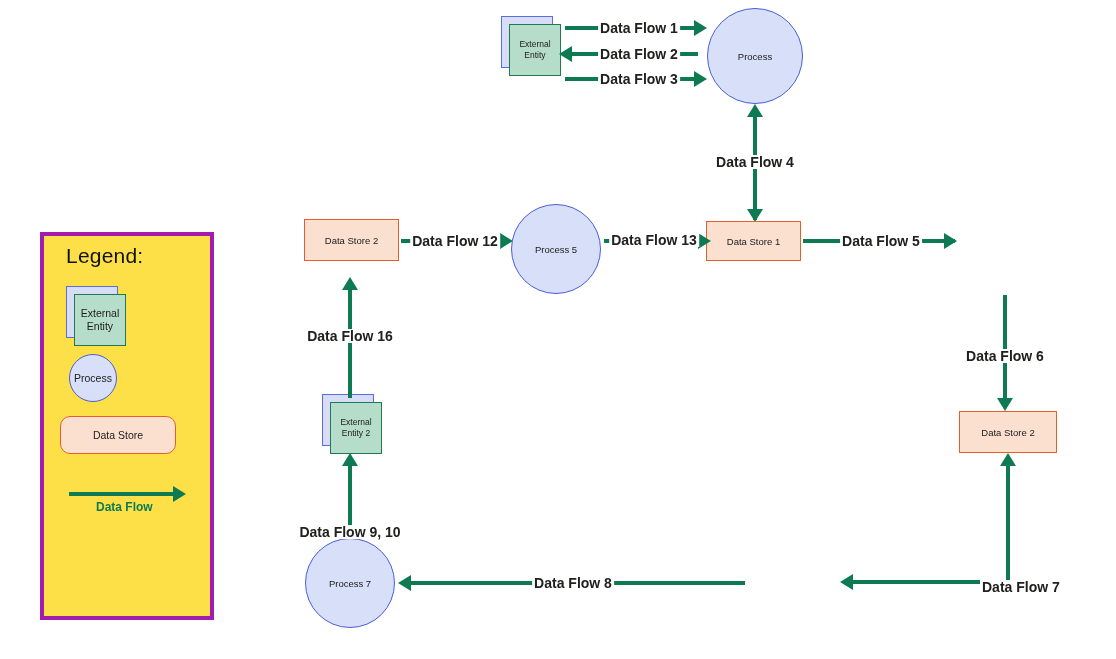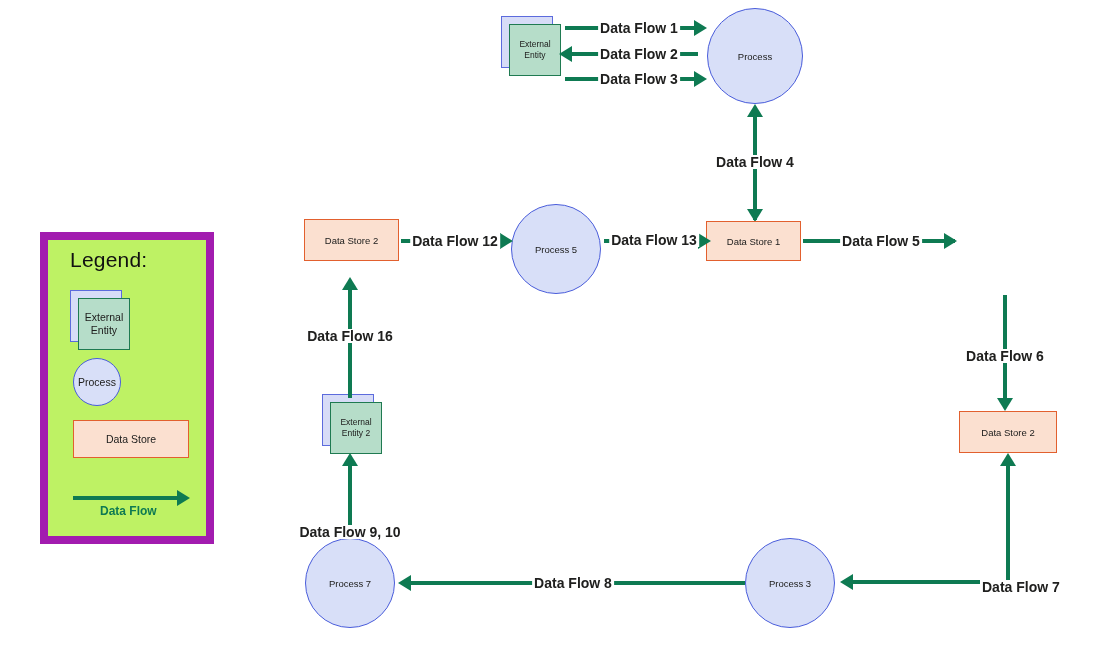--- a/index.html
+++ b/index.html
@@ -18,23 +18,23 @@
     background: #ffffff;
     overflow: hidden;
   }
 
   
   .legend-box {
     position: absolute;
     left: 40px;
     top: 232px;
     width: 174px;
-    height: 312px;
-    border: 8px solid #a21caf;
-    background: #bef264;
+    height: 388px;
+    border: 4px solid #a21caf;
+    background: #fde047;
     box-sizing: border-box;
   }
   .legend-title {
     position: absolute;
     left: 22px;
     top: 8px;
     font-size: 21px;
     font-weight: 400;
     color: #111111;
     letter-spacing: 0.2px;
@@ -176,21 +176,21 @@
       <div class="back-sheet"></div>
       <div class="front-sheet t-md">
         <span><span>External</span><br><span>Entity</span></span>
       </div>
     </div>
 
     <div class="process t-md" style="left:25px; top:118px; width:48px; height:48px;">
       <span>Process</span>
     </div>
 
-    <div class="datastore t-md" style="left:25px; top:180px; width:116px; height:38px;">
+    <div class="datastore t-md" style="left:16px; top:180px; width:116px; height:38px;border-radius:10px;">
       <span>Data Store</span>
     </div>
 
     <div class="flow-h" style="left:25px; top:256px; width:106px;"></div>
     <div class="arrow arrow-right" style="left:129px; top:250px;"></div>
     <div class="legend-flow-label" style="left:52px; top:264px;">Data Flow</div>
   </div>
 
   <div class="ext-entity" style="left:501px; top:16px; width:52px; height:52px;">
     <div class="back-sheet"></div>
@@ -252,23 +252,20 @@
   <div class="datastore t-sm" style="left:959px; top:411px; width:98px; height:42px;">
     <span>Data Store 2</span>
   </div>
 
   <div class="flow-v" style="left:1006px; top:460px; width:4px; height:128px;"></div>
   <div class="arrow arrow-up" style="left:1000px; top:453px;"></div>
   <div class="flow-h" style="left:851px; top:580px; width:155px;"></div>
   <div class="arrow arrow-left" style="left:840px; top:574px;"></div>
   <div class="flow-label" style="left:980px; top:580px;">Data Flow 7</div>
 
-  <div class="process t-sm" style="left:745px; top:538px; width:90px; height:90px;">
-    <span>Process 3</span>
-  </div>
 
   <div class="flow-h" style="left:410px; top:581px; width:335px;"></div>
   <div class="arrow arrow-left" style="left:398px; top:575px;"></div>
   <div class="flow-label centered" style="left:573px; top:576px;">Data Flow 8</div>
 
   <div class="process t-sm" style="left:305px; top:538px; width:90px; height:90px;">
     <span>Process 7</span>
   </div>
 
   <div class="flow-v" style="left:348px; top:459px; width:4px; height:78px;"></div>

